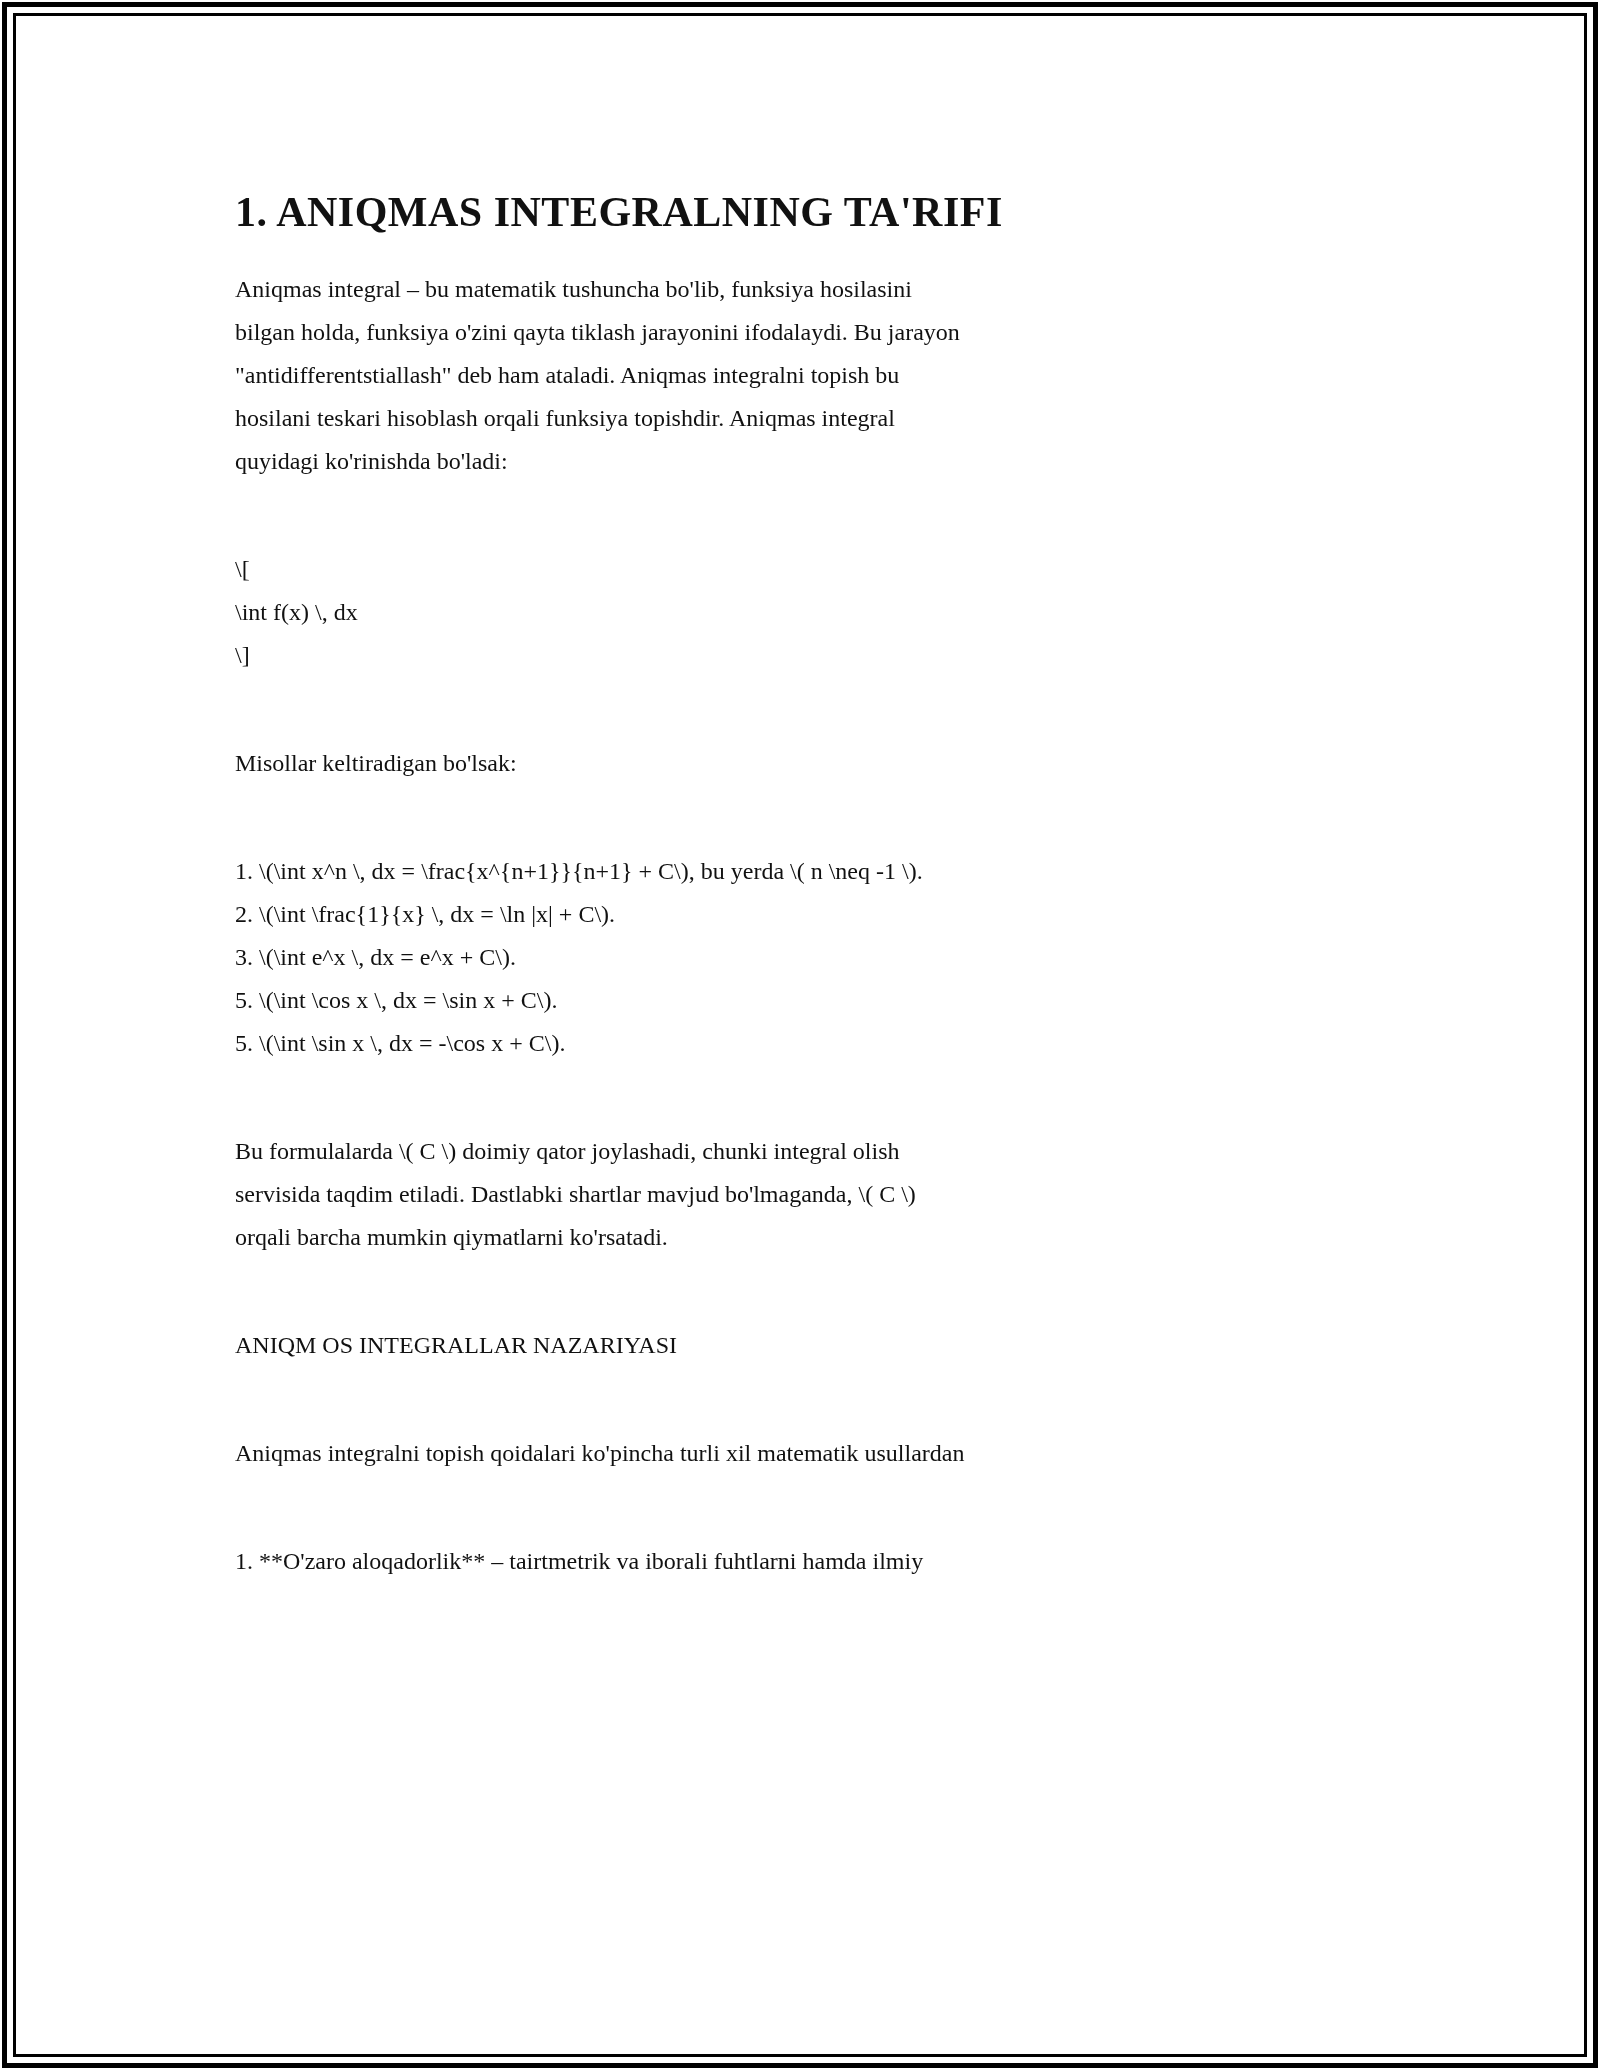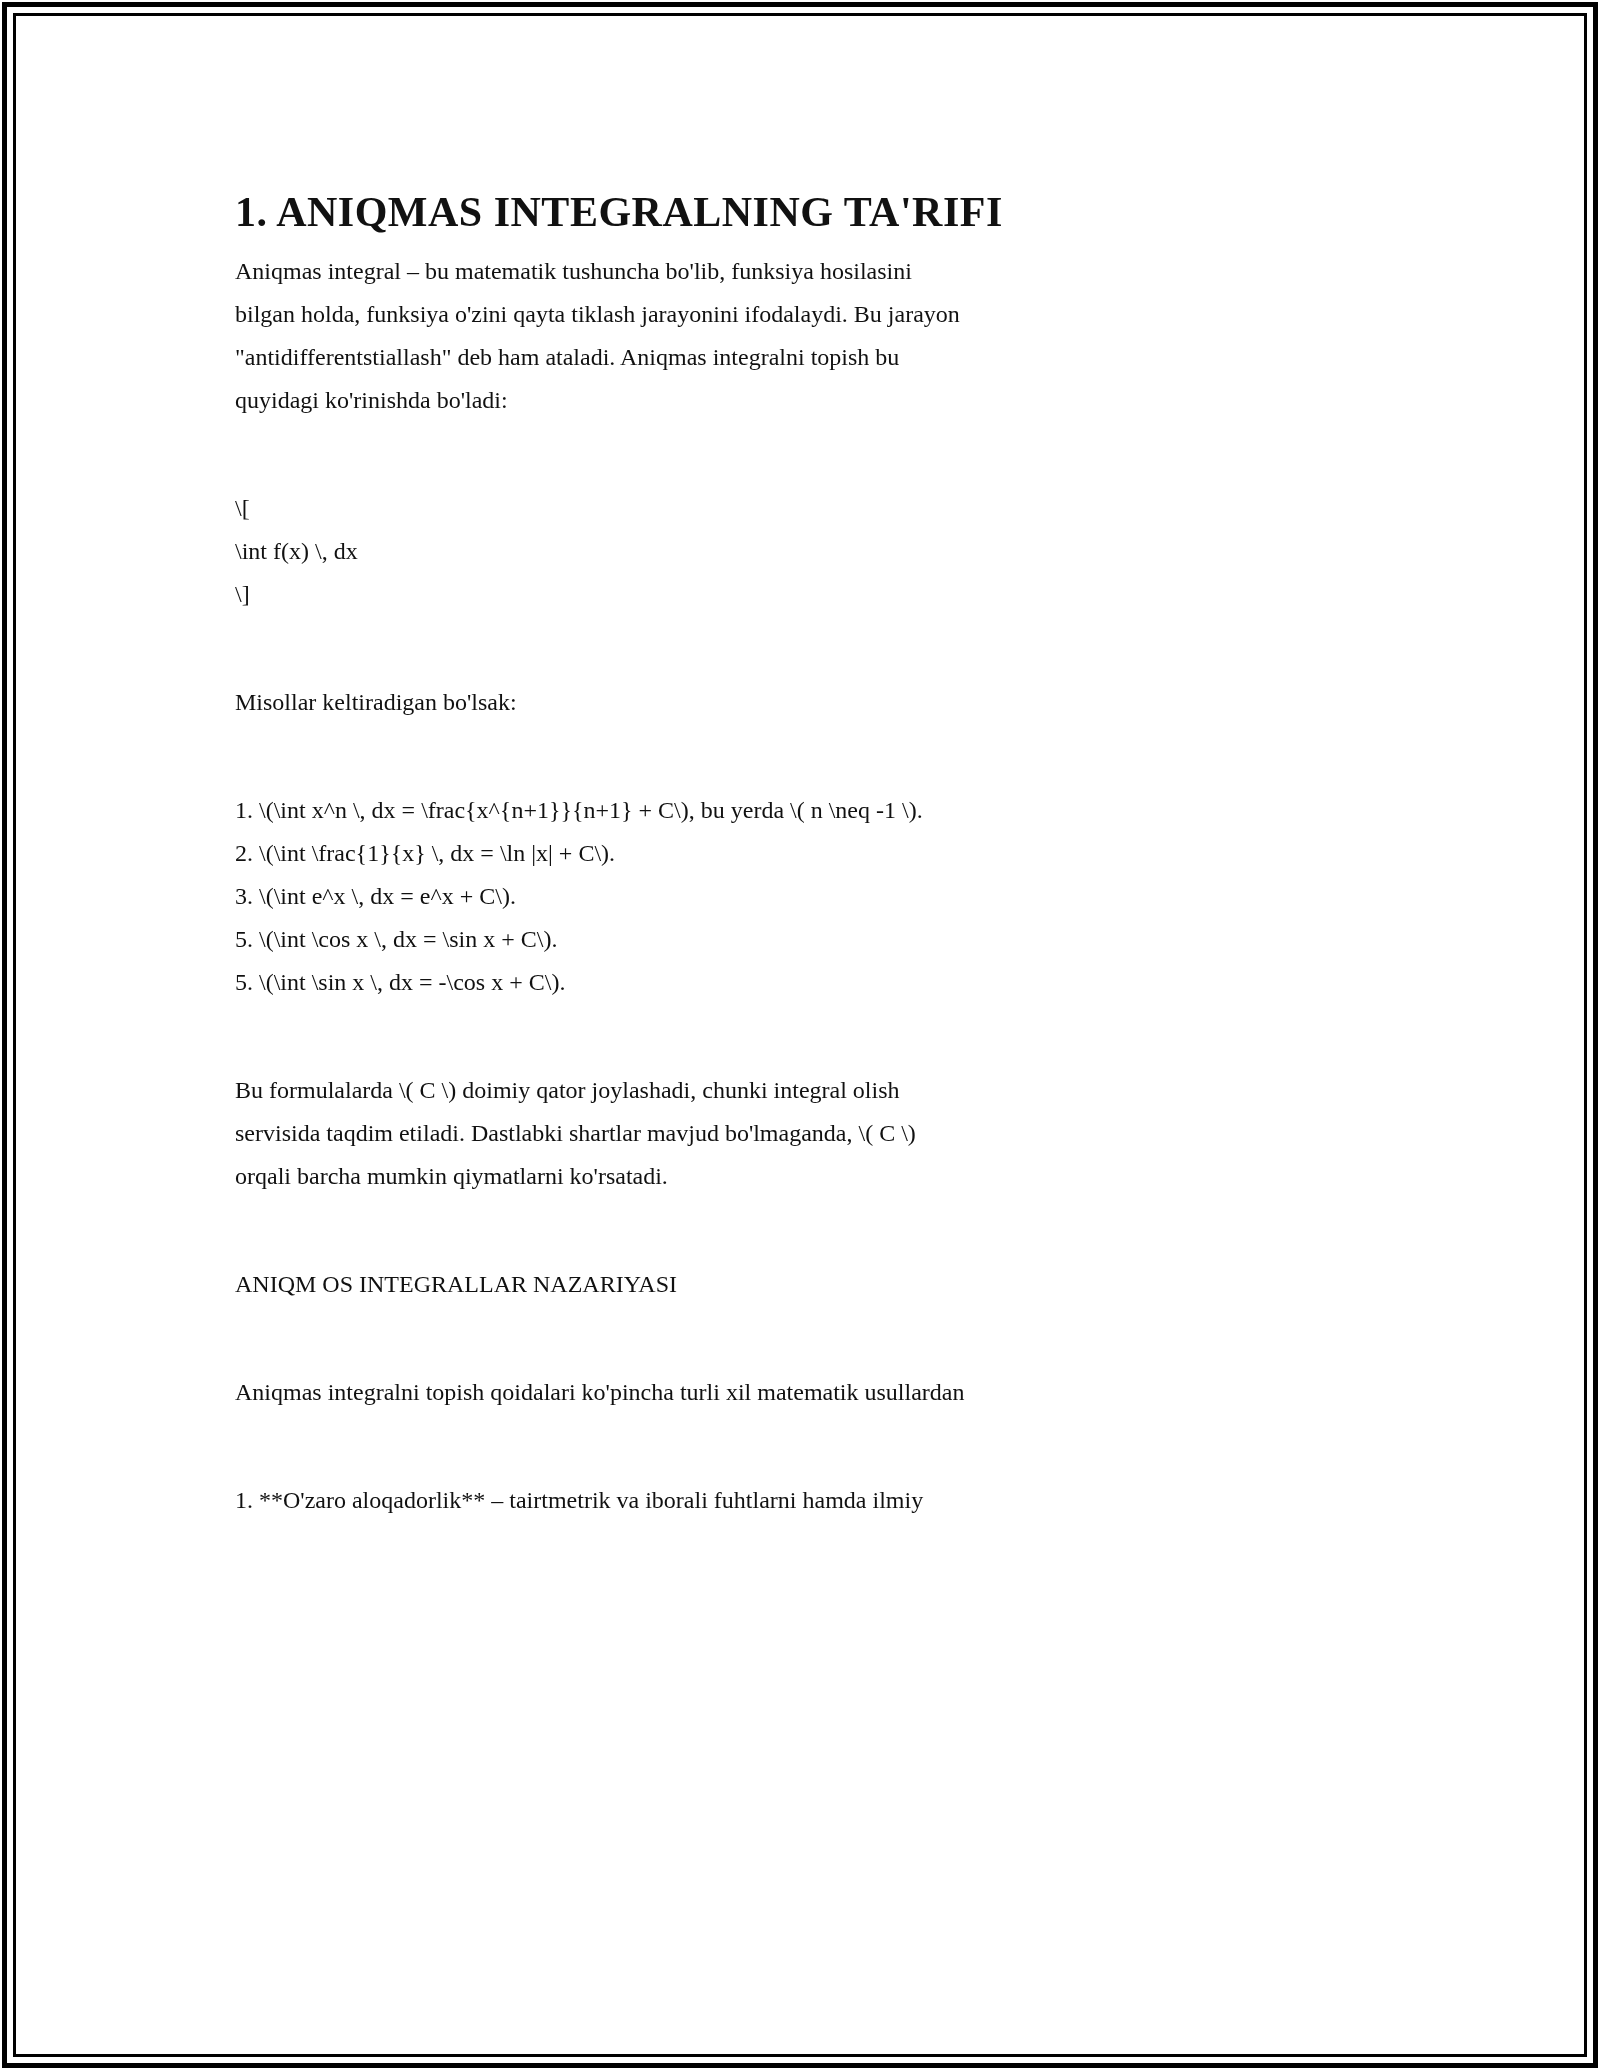--- a/index.html
+++ b/index.html
@@ -32,21 +32,21 @@
   .content {
     position: absolute;
     left: 235px;
     top: 186px;
     width: 1130px;
   }
   .title {
     font-size: 42px;
     line-height: 52px;
     font-weight: bold;
-    margin: 0 0 12px 0;
+    margin: 0 0 30px 0;
     white-space: pre;
     letter-spacing: 0.5px;
   }
   .block { margin: 0 0 65px 0; }
   .block:last-child { margin-bottom: 0; font-family: Liberation Serif, serif; }
   .line {
     font-size: 24px;
     line-height: 43px;
     white-space: pre;
   }
@@ -58,20 +58,21 @@
 <div class="frame-inner"></div>
 
 <div class="content">
 
   <h1 class="title">1. ANIQMAS INTEGRALNING TA'RIFI</h1>
 
   <div class="block">
     <div class="line">Aniqmas integral – bu matematik tushuncha bo'lib, funksiya hosilasini</div>
     <div class="line">bilgan holda, funksiya o'zini qayta tiklash jarayonini ifodalaydi. Bu jarayon</div>
     <div class="line">"antidifferentstiallash" deb ham ataladi. Aniqmas integralni topish bu</div>
+    <div class="line">hosilani teskari hisoblash orqali funksiya topishdir. Aniqmas integral</div>
     <div class="line">quyidagi ko'rinishda bo'ladi:</div>
   </div>
 
   <div class="block">
     <div class="line">\[</div>
     <div class="line">\int f(x) \, dx</div>
     <div class="line">\]</div>
   </div>
 
 

